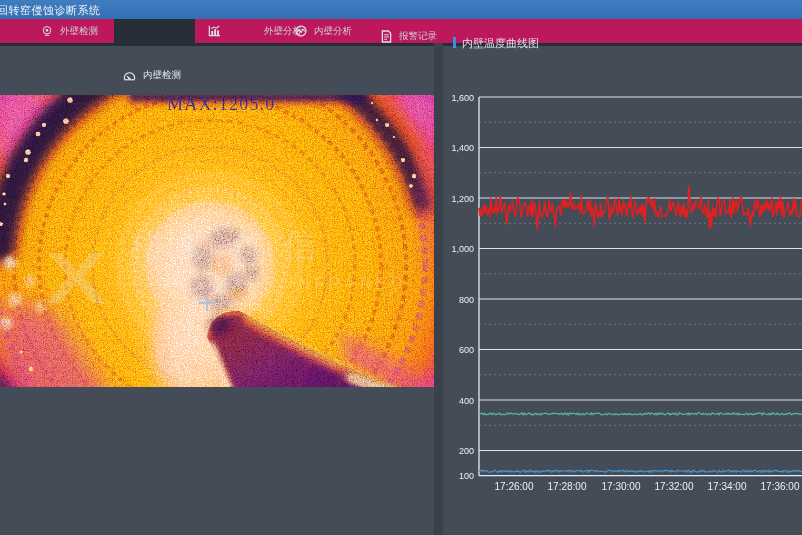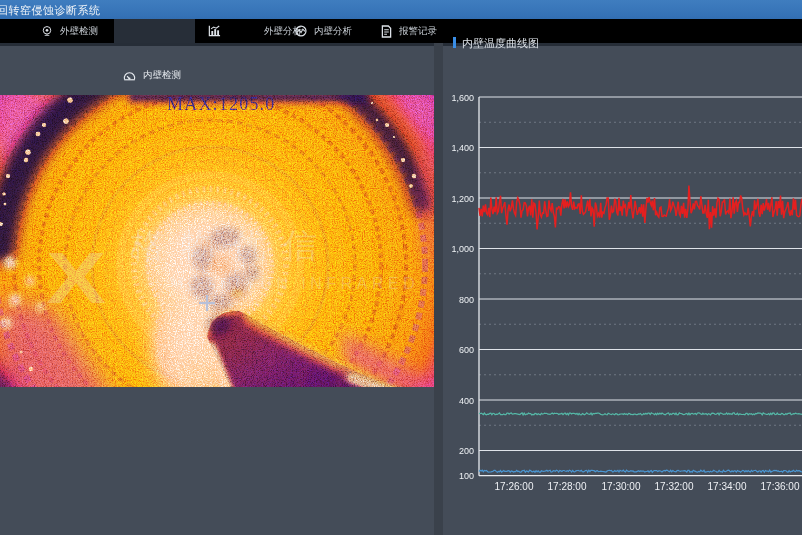--- a/index.html
+++ b/index.html
@@ -1,20 +1,20 @@
 <!DOCTYPE html>
 <html><head>
 <meta charset="utf-8">
 <style>
   html,body{margin:0;padding:0;width:802px;height:535px;overflow:hidden;
     background:#444c58;font-family:"Liberation Sans",sans-serif;}
   #titlebar{position:absolute;left:0;top:0;width:802px;height:28px;
     background:linear-gradient(to bottom,#3f7dbf 0%,#3572b6 55%,#2f6aae 80%,#4c85c3 100%);}
   #titlebar span{position:absolute;left:-3px;top:3px;color:#eef3f8;font-size:11px;letter-spacing:0.5px;}
-  #nav{position:absolute;left:0;top:19px;width:802px;height:24px;background:#000000;
+  #nav{position:absolute;left:0;top:19px;width:802px;height:24px;background:#be185d;
     border-bottom:3px solid #262d37;box-sizing:content-box;}
   .tab{position:absolute;top:0;height:24px;display:flex;align-items:center;color:#ccd2d9;font-size:9.5px;}
   .tab svg{margin-right:7px;}
   #tab2bg{position:absolute;left:114px;top:0;width:81px;height:24px;background:#272e38;}
   #rheader{position:absolute;left:453px;top:36px;color:#dde2e8;font-size:11px;}
   #rheader .bar{display:inline-block;width:3px;height:11px;background:#3a8ee6;margin-right:6px;vertical-align:-1px;}
   #divider{position:absolute;left:434px;top:43px;width:9px;height:492px;background:#3a414b;}
 </style>
 </head>
 <body>
@@ -51,21 +51,21 @@
     <span>外壁分析</span>
   </div>
   <div class="tab" style="left:295px;">
     <svg width="12" height="12" viewBox="0 0 14 14">
       <circle cx="7" cy="7" r="5.8" fill="none" stroke="#dde2e8" stroke-width="1.4"></circle>
       <path d="M2.5 8.5 L5 5.5 L7 9 L9.2 4.8 L11.5 7.5" fill="none" stroke="#dde2e8" stroke-width="1.3"></path>
       <circle cx="2.8" cy="10.5" r="1.2" fill="#dde2e8"></circle>
     </svg>
     <span>内壁分析</span>
   </div>
-  <div class="tab" style="left:381px;">
+  <div class="tab" style="left:381px;align-items:flex-end;">
     <svg width="11" height="13" viewBox="0 0 12 14">
       <path d="M1.5 1 L8 1 L10.5 3.5 L10.5 13 L1.5 13 Z" fill="none" stroke="#dde2e8" stroke-width="1.4"></path>
       <path d="M3.5 5 L8.5 5 M3.5 7.5 L8.5 7.5 M3.5 10 L6.5 10" stroke="#dde2e8" stroke-width="1.1"></path>
     </svg>
     <span>报警记录</span>
   </div>
 </div>
 
 <div id="divider"></div>
 <div id="rheader"><span class="bar"></span>内壁温度曲线图</div>
@@ -284,21 +284,21 @@
   <filter id="nzd">
         <feTurbulence type="fractalNoise" baseFrequency="0.85" numOctaves="2" seed="29"></feTurbulence>
     <feColorMatrix type="matrix" values="0 0 0 0 1  0 0 0 0 0.45  0 0 0 0 0.18  2.2 2.2 2.2 0 -2.5"></feColorMatrix>
       </filter>
   <rect width="434" height="392" filter="url(#nzd)" opacity="0.6"></rect>
 </svg>
 
 <div style="position:absolute;left:0;top:0;width:434px;height:392px;color:#eceef4;">
   <div style="position:absolute;left:52px;top:142px;font-size:72px;font-weight:bold;opacity:0.24;font-family:'Liberation Sans';transform:scaleX(1.25);">X</div>
   <div style="position:absolute;left:130px;top:128px;font-size:34px;opacity:0.26;letter-spacing:17px;font-family:'Liberation Sans';">格物优信</div>
-  <div style="position:absolute;left:158px;top:180px;font-size:16px;opacity:0.24;letter-spacing:4.5px;font-family:'Liberation Sans';margin-left:12px;">MOSHIYUN INFRARED</div>
+  <div style="position:absolute;left:158px;top:180px;font-size:16px;opacity:0.24;letter-spacing:4.5px;font-family:'Liberation Sans';">MOSHIYUN INFRARED</div>
 </div>
 
 <svg width="434" height="392" style="position:absolute;left:0;top:0;">
   <g stroke="#b8c0d8" stroke-width="2.2">
     <line x1="207" y1="200" x2="207" y2="216"></line>
     <line x1="199" y1="208" x2="215" y2="208"></line>
   </g>
 </svg>
 
 <div style="position:absolute;left:0;top:371px;width:434px;height:21px;background:rgba(28,24,46,0.45);"></div>

